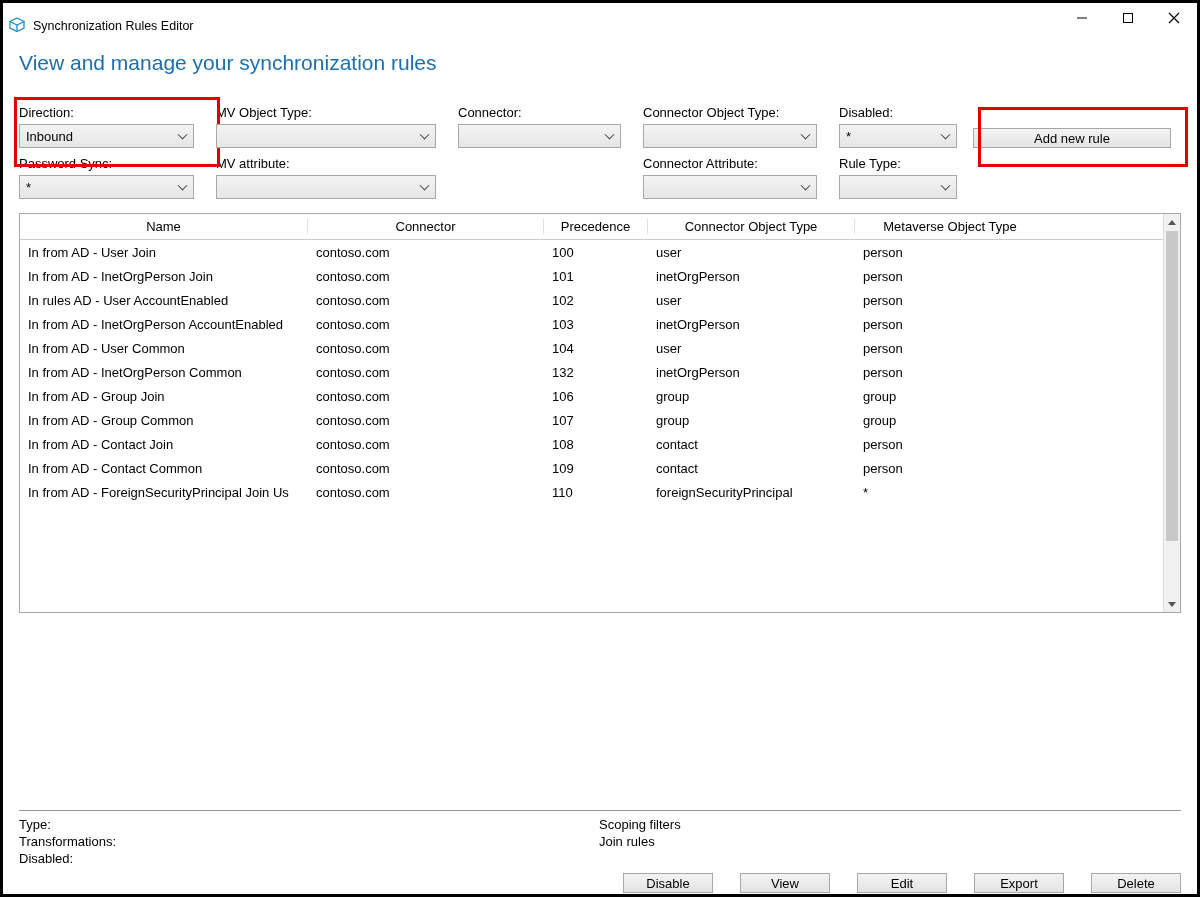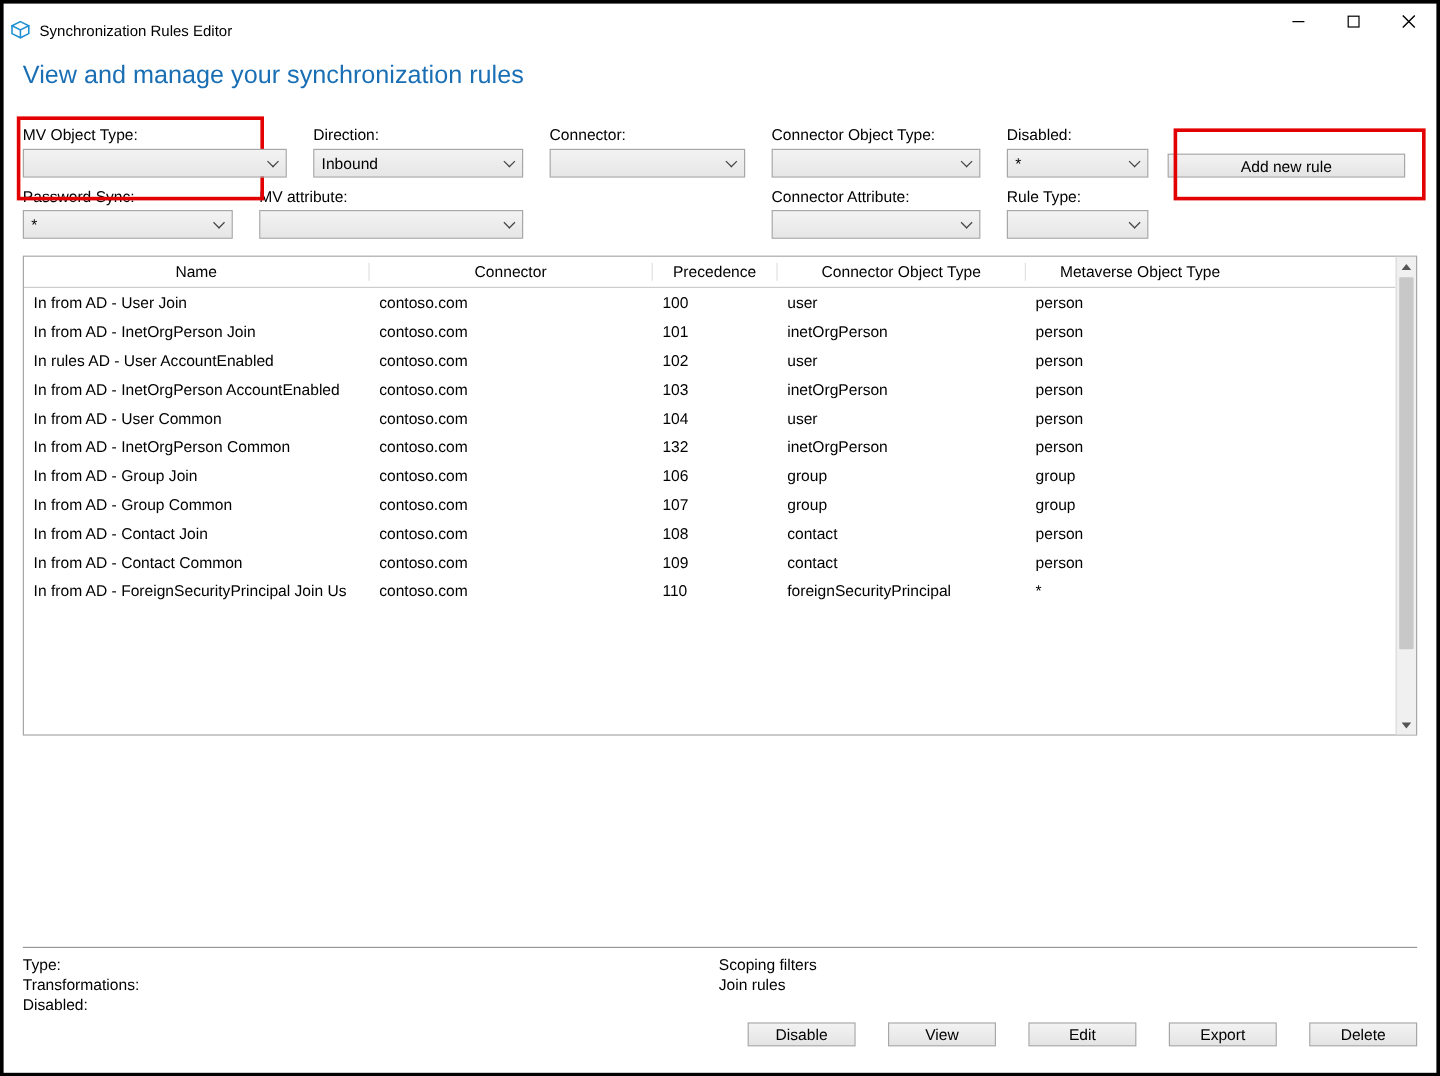--- a/index.html
+++ b/index.html
@@ -32,21 +32,21 @@
   }
   .win-controls { display:flex; }
   .win-btn {
     width: 46px; height: 30px;
     display:flex; align-items:center; justify-content:center;
     cursor:pointer;
   }
   .win-btn svg { width:12px; height:12px; }
 
   .content {
-    padding: 18px 16px 22px 16px;
+    padding: 18px 16px 1px 16px;
     display:flex;
     flex-direction:column;
     height: calc(100% - 30px);
   }
   .page-heading {
     color: #1a6fb4;
     font-size: 21px;
     font-weight: 400;
     margin-bottom: 30px;
   }
@@ -235,29 +235,29 @@
 <div class="content">
   <div class="page-heading">View and manage your synchronization rules</div>
 
   <div class="filters">
 
     <div class="highlight" style="left:-5px; top:-8px; width:206px; height:70px;"></div>
     <div class="highlight" style="left:959px; top:2px; width:210px; height:60px;"></div>
 
     <div class="filter-row">
       <div class="filter-group">
-        <div class="filter-label">MV Object Type:</div>
-        <div class="combo w-mv">
-            <span></span>
-          </div>
-      </div>
-      <div class="filter-group">
         <div class="filter-label">Direction:</div>
         <div class="combo w-direction">
             <span>Inbound</span>
+          </div>
+      </div>
+      <div class="filter-group">
+        <div class="filter-label">MV Object Type:</div>
+        <div class="combo w-mv">
+            <span></span>
           </div>
       </div>
       <div class="filter-group">
         <div class="filter-label">Connector:</div>
         <div class="combo w-conn">
             <span></span>
           </div>
       </div>
       <div class="filter-group">
         <div class="filter-label">Connector Object Type:</div>

